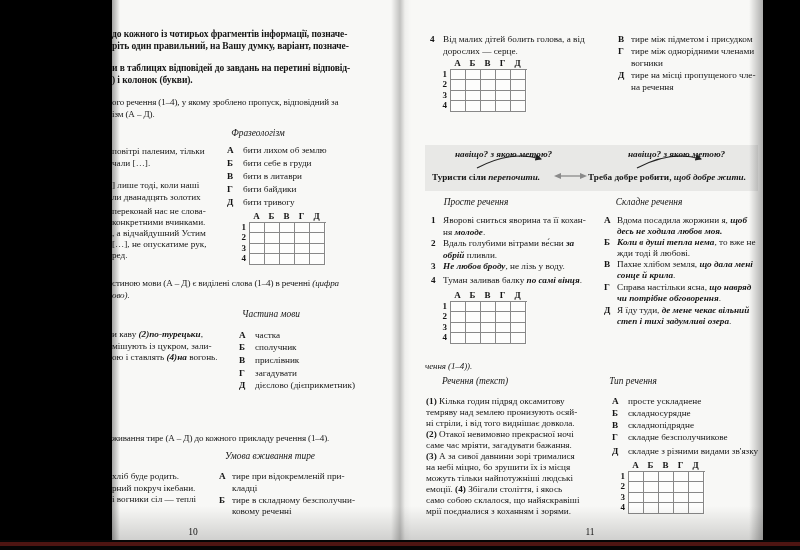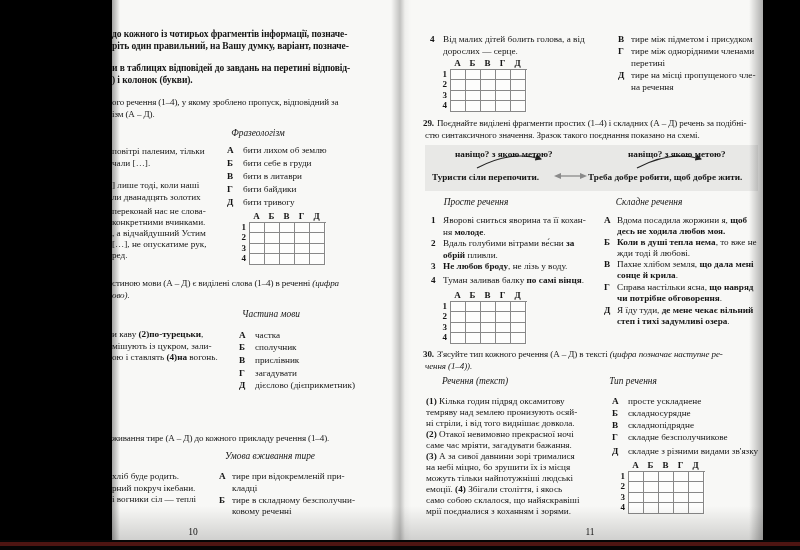--- a/index.html
+++ b/index.html
@@ -4,21 +4,21 @@
 <style>
   html,body{margin:0;padding:0;background:#000;}
   .canvas{position:relative;width:800px;height:550px;background:#000;overflow:hidden;
           font-family:"Liberation Serif",serif;color:#151515;}
   .page{position:absolute;top:0;height:540px;background:#f8f8f6;}
   #page10{left:112px;width:288px;}
   #page11{left:400px;width:363px;}
   .ln{position:absolute;white-space:nowrap;font-size:9.2px;line-height:10.5px;}
   .b{font-weight:bold;}
   .i{font-style:italic;}
-  .bi{font-weight:bold;}
+  .bi{font-weight:bold;font-style:italic;}
   .stem{font-size:9px;letter-spacing:-0.1px;}
   .bold-stem{font-weight:bold;font-size:9.5px;letter-spacing:-0.1px;}
   .head{font-style:italic;font-size:9.4px;text-align:center;}
   .qnum{font-weight:bold;margin-right:3px;}
   .ol{display:inline-block;font-weight:bold;}
   .w16{width:16px;} .w13{width:13px;} .w12{width:12px;}
   
   .agrid{position:absolute;display:flex;}
   .gnums{display:flex;flex-direction:column;margin-right:3px;padding-top:11px;
          font-weight:bold;font-size:9px;}
@@ -144,21 +144,21 @@
 
     <div class="pgnum" style="left:61px;top:527px;width:40px">10</div>
   </div>
 
   <div class="page" id="page11">
     <div class="ln" style="left:30px;top:34px"><span class="ol w13">4</span><span>Від малих дітей болить голова, а від</span></div>
     <div class="ln" style="left:43px;top:46px">дорослих — серце.</div>
 
     <div class="ln" style="left:218px;top:34px"><span class="ol w13">В</span><span>тире між підметом і присудком</span></div>
     <div class="ln" style="left:218px;top:46px"><span class="ol w13">Г</span><span>тире між однорідними членами</span></div>
-    <div class="ln" style="left:231px;top:58px">перетині</div>
+    <div class="ln" style="left:231px;top:58px">вогники</div>
     <div class="ln" style="left:218px;top:70px"><span class="ol w13">Д</span><span>тире на місці пропущеного чле-</span></div>
     <div class="ln" style="left:231px;top:82px">на речення</div>
 
     <div class="agrid" style="left:39px;top:58px">
       <div class="gnums">
           <span>1</span>
           <span>2</span>
           <span>3</span>
           <span>4</span>
         </div>
@@ -188,22 +188,20 @@
             <span class="gcell"></span>
             <span class="gcell"></span>
             <span class="gcell"></span>
             <span class="gcell"></span>
             <span class="gcell"></span>
             <span class="gcell"></span>
           </div>
       </div>
     </div>
 
-    <div class="ln stem" style="left:23px;top:118px"><span class="qnum">29.</span><span>Поєднайте виділені фрагменти простих (1–4) і складних (А – Д) речень за подібні-</span></div>
-    <div class="ln stem" style="left:25px;top:130px">стю синтаксичного значення. Зразок такого поєднання показано на схемі.</div>
 
     <div class="scheme">
       <svg class="scheme-svg" width="333" height="46" viewBox="0 0 333 46">
         <defs>
           <marker id="ah" markerWidth="7" markerHeight="7" refX="5" refY="3" orient="auto">
               <path d="M0,0 L6,3 L0,6 z" fill="#222"></path>
             </marker>
         </defs>
         <path d="M52,23 Q86,5 116,14" fill="none" stroke="#222" stroke-width="1.1" marker-end="url(#ah)"></path>
         <path d="M212,23 Q246,5 276,14" fill="none" stroke="#222" stroke-width="1.1" marker-end="url(#ah)"></path>
@@ -271,21 +269,20 @@
     <div class="ln" style="left:217px;top:226px"><span></span><span class="bi">десь не ходила любов моя.</span><span></span></div>
     <div class="ln" style="left:204px;top:237px"><span class="ol w13">Б</span><span></span><span class="bi">Коли в душі тепла нема</span><span>, то вже не</span></div>
     <div class="ln" style="left:217px;top:248px"><span>жди тоді й любові.</span><span class="bi"></span><span></span></div>
     <div class="ln" style="left:204px;top:259px"><span class="ol w13">В</span><span>Пахне хлібом земля, </span><span class="bi">що дала мені</span><span></span></div>
     <div class="ln" style="left:217px;top:270px"><span></span><span class="bi">сонце й крила</span><span>.</span></div>
     <div class="ln" style="left:204px;top:282px"><span class="ol w13">Г</span><span>Справа настільки ясна, </span><span class="bi">що навряд</span><span></span></div>
     <div class="ln" style="left:217px;top:293px"><span></span><span class="bi">чи потрібне обговорення</span><span>.</span></div>
     <div class="ln" style="left:204px;top:305px"><span class="ol w13">Д</span><span>Я їду туди, </span><span class="bi">де мене чекає вільний</span><span></span></div>
     <div class="ln" style="left:217px;top:316px"><span></span><span class="bi">степ і тихі задумливі озера</span><span>.</span></div>
 
-    <div class="ln stem" style="left:23px;top:349px"><span class="qnum">30.</span><span>З'ясуйте тип кожного речення (А – Д) в тексті </span><span class="i">(цифра позначає наступне ре-</span></div>
     <div class="ln stem i" style="left:25px;top:361px">чення (1–4)).</div>
     <div class="ln head" style="left:19px;top:376px;width:112px">Речення (текст)</div>
     <div class="ln head" style="left:177px;top:376px;width:112px">Тип речення</div>
 
     <div class="ln" style="left:26px;top:396px"><span></span><span class="b">(1) </span><span>Кілька годин підряд оксамитову</span></div>
     <div class="ln" style="left:26px;top:407px"><span>темряву над землею пронизують осяй-</span><span class="b"></span><span></span></div>
     <div class="ln" style="left:26px;top:418px"><span>ні стріли, і від того виднішає довкола.</span><span class="b"></span><span></span></div>
     <div class="ln" style="left:26px;top:429px"><span></span><span class="b">(2) </span><span>Отакої невимовно прекрасної ночі</span></div>
     <div class="ln" style="left:26px;top:440px"><span>саме час мріяти, загадувати бажання.</span><span class="b"></span><span></span></div>
     <div class="ln" style="left:26px;top:451px"><span></span><span class="b">(3) </span><span>А за сивої давнини зорі трималися</span></div>

